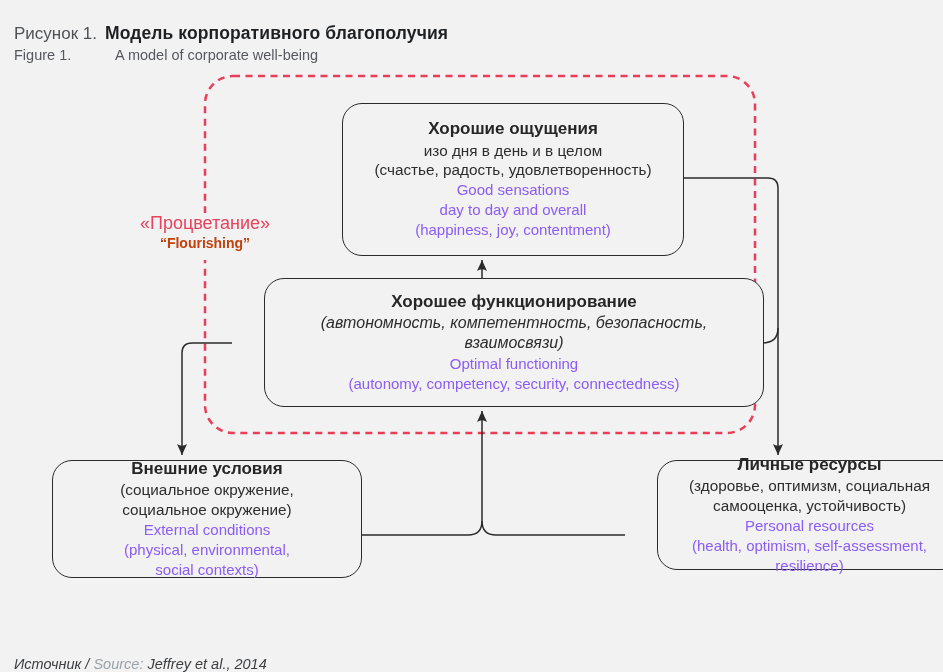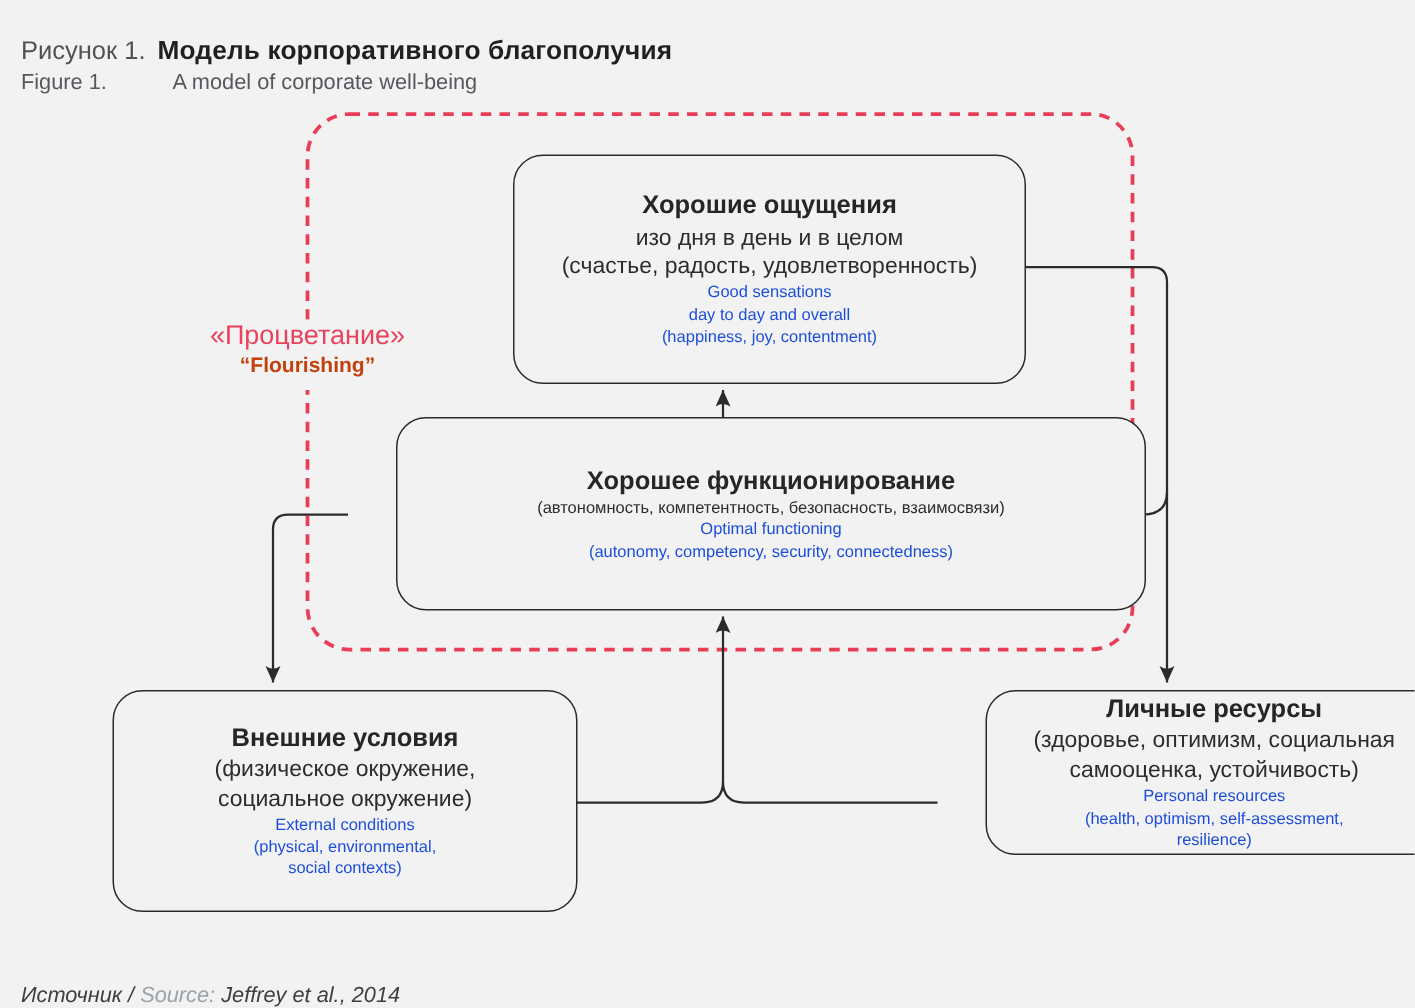--- a/index.html
+++ b/index.html
@@ -38,25 +38,25 @@
     border: 1.5px solid #2b2b2b; border-radius: 20px;
     background: #f2f2f3;
     display: flex; flex-direction: column;
     align-items: center; justify-content: center;
     text-align: center; box-sizing: border-box;
     padding: 4px 8px;
     margin-left: 32px;
   }
   .node .t  { font-weight: bold; font-size: 17px;  color: #262626; line-height: 1.3; }
   .node .d  { font-size: 15.3px; color: #2d2d2d; line-height: 1.3; }
-  .node .g  { font-size: 11px;   color: #1d4ed8; line-height: 1.34; }
+  .node .g  { font-size: 15px;   color: #8b5cf6; line-height: 1.34; }
   #box-top        { left: 310px; top: 103px; width: 342px; height: 153px; }
   #box-middle     { left: 232px; top: 278px; width: 500px; height: 129px; }
-  #box-middle .d  { font-size: 11px; }
-  #box-bot-left   { left: 43px;  top: 460px; width: 310px; height: 148px; }
+  #box-middle .d  { font-size: 16px; font-style: italic; }
+  #box-bot-left   { left: 20px;  top: 460px; width: 310px; height: 118px; }
   #box-bot-right  { left: 625px; top: 460px; width: 305px; height: 110px; }
 
   
   .flourishing {
     position: absolute; left: 127px; top: 213px; width: 156px; height: 47px;
     z-index: 2; background: #f2f2f3; text-align: center;
   }
   .flourishing .ru { font-size: 18px;  color: #e8435c; line-height: 1.2; }
   .flourishing .en { font-size: 14px;  color: #c2410c; line-height: 1.25; font-weight: bold; }
 
@@ -120,21 +120,21 @@
 
   <div class="node" id="box-middle">
     <div class="t">Хорошее функционирование</div>
     <div class="d">(автономность, компетентность, безопасность, взаимосвязи)</div>
     <div class="g">Optimal functioning</div>
     <div class="g">(autonomy, competency, security, connectedness)</div>
   </div>
 
   <div class="node" id="box-bot-left">
     <div class="t">Внешние условия</div>
-    <div class="d">(физическое окружение,</div>
+    <div class="d">(социальное окружение,</div>
     <div class="d">социальное окружение)</div>
     <div class="g">External conditions</div>
     <div class="g">(physical, environmental,</div>
     <div class="g">social contexts)</div>
   </div>
 
   <div class="node" id="box-bot-right">
     <div class="t">Личные ресурсы</div>
     <div class="d">(здоровье, оптимизм, социальная</div>
     <div class="d">самооценка, устойчивость)</div>

